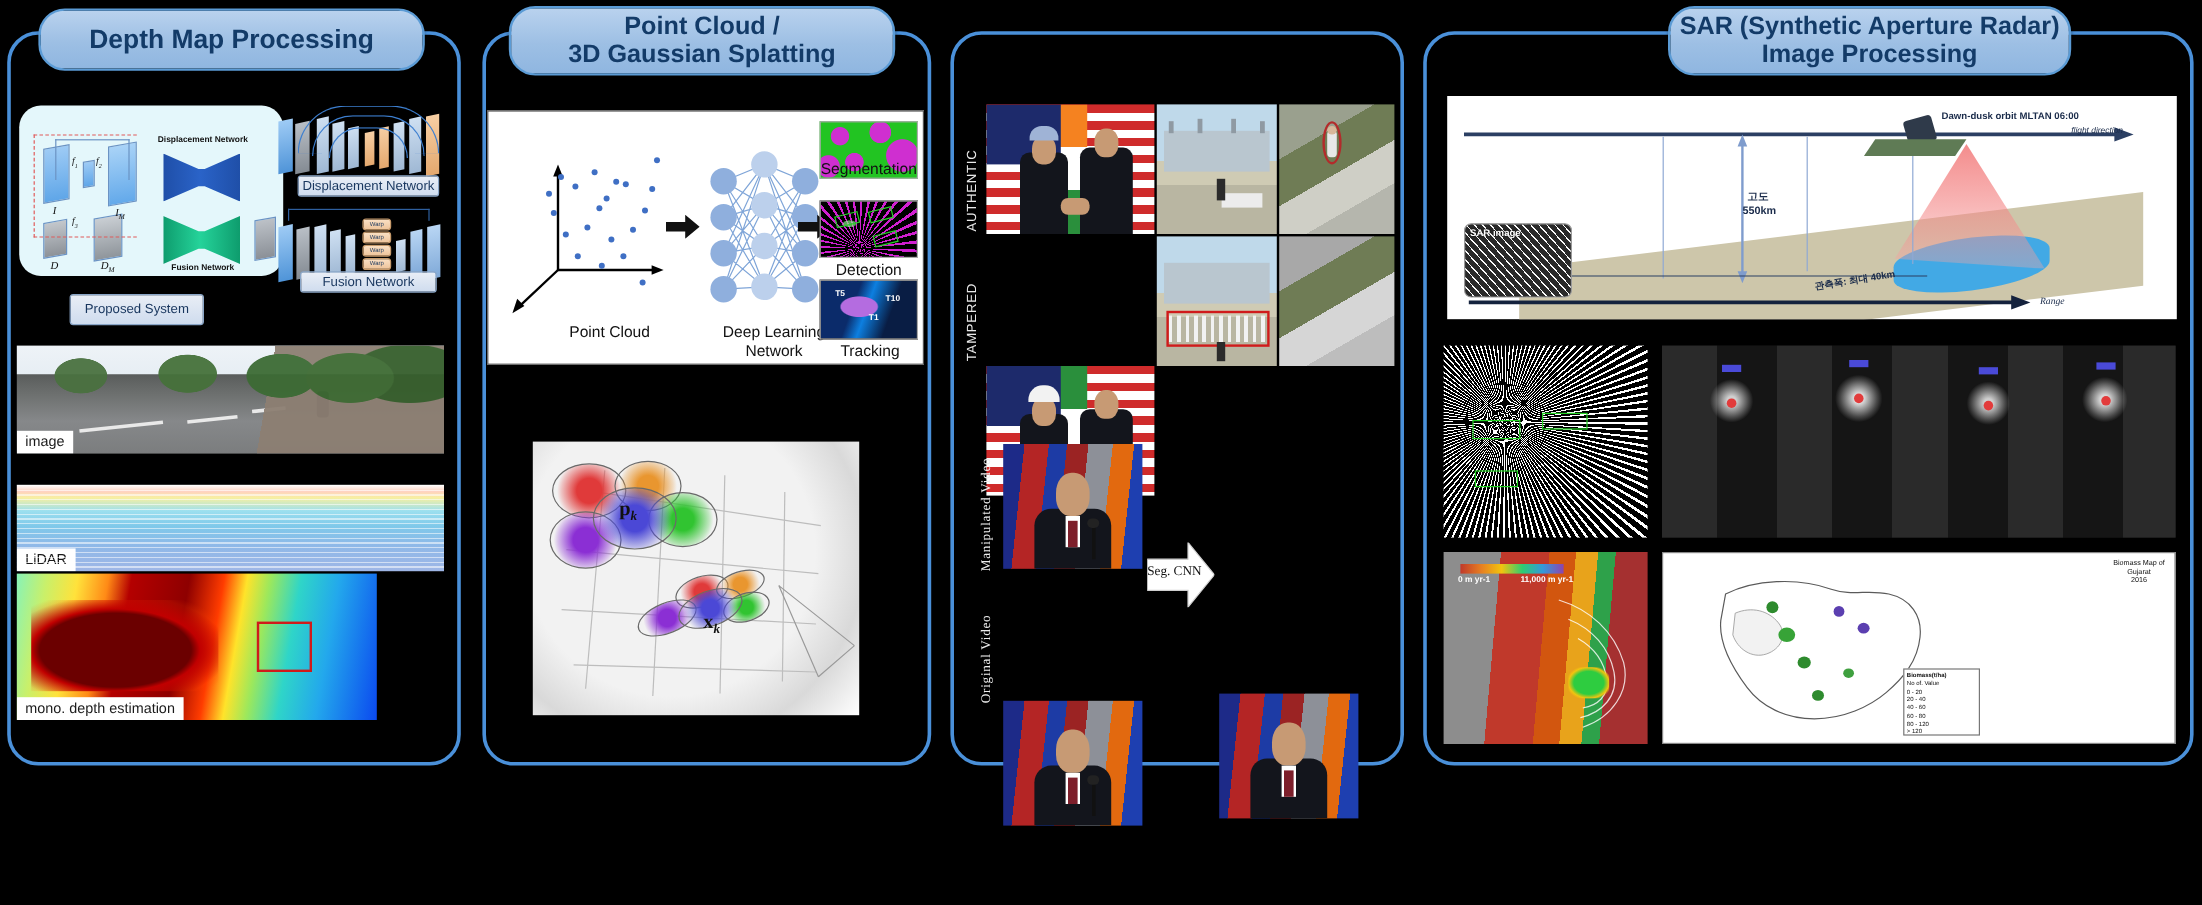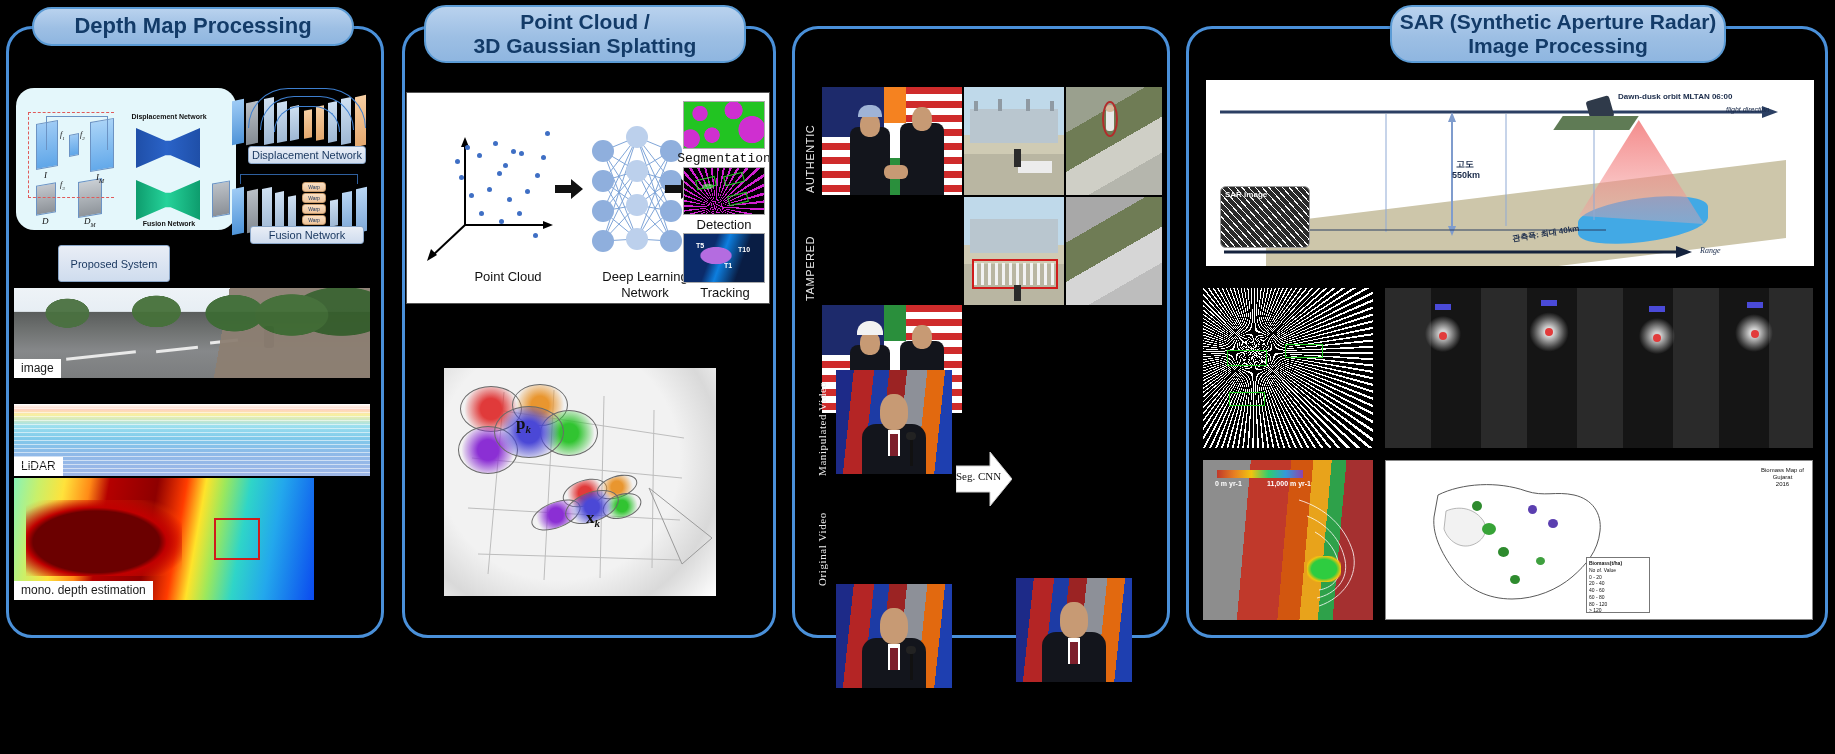--- a/index.html
+++ b/index.html
@@ -177,21 +177,21 @@
   .gujarat{background:#fff;}
   .legendbox{position:absolute;background:#fff;border:1px solid #777;font-size:5px;color:#111;padding:2px;}
   .cbar{position:absolute;background:linear-gradient(90deg,#c0392b,#e67e22,#f1c40f,#2ecc71,#3498db,#8e44ad);}
 </style>
 </head>
 <body>
 
 <div class="board">
 
   <div class="panel" style="left:6px; top:26px; width:378px; height:612px;"></div>
-  <div class="panel-title p1t" style="left:32px; top:7px; width:322px; height:39px;">
+  <div class="panel-title p1t" style="left:32px; top:7px; width:322px; height:52px;">
     <span>Depth Map Processing</span>
   </div>
 
   <div class="netbox" style="left:16px; top:88px; width:220px; height:142px;">
 
     <div class="plate" style="left:20px;top:34px;width:22px;height:46px;background:linear-gradient(180deg,#9ecbf5,#5fa6e8);transform:skewY(-10deg);"></div>
     <div class="plate" style="left:53px;top:46px;width:10px;height:22px;background:linear-gradient(180deg,#9ecbf5,#5fa6e8);transform:skewY(-10deg);"></div>
     <div class="plate" style="left:74px;top:32px;width:24px;height:50px;background:linear-gradient(180deg,#a9d3f7,#63a9ea);transform:skewY(-10deg);"></div>
 
     <div class="plate" style="left:20px;top:96px;width:20px;height:30px;background:linear-gradient(180deg,#c3c7cc,#8d9298);transform:skewY(-10deg);"></div>
@@ -213,21 +213,21 @@
     <div class="cap" style="left:108px;top:132px;width:90px;font-size:7px;font-weight:bold;">Fusion Network</div>
 
     <div class="mini-italic" style="left:28px;top:82px;font-size:9px;">I</div>
     <div class="mini-italic" style="left:80px;top:84px;font-size:9px;"><span>I</span><sub style="font-size:6px">M</sub></div>
     <div class="mini-italic" style="left:26px;top:128px;font-size:9px;">D</div>
     <div class="mini-italic" style="left:68px;top:128px;font-size:9px;"><span>D</span><sub style="font-size:6px">M</sub></div>
     <div class="mini-italic" style="left:44px;top:42px;font-size:8px;"><span>f</span><sub style="font-size:5px">1</sub></div>
     <div class="mini-italic" style="left:64px;top:42px;font-size:8px;"><span>f</span><sub style="font-size:5px">2</sub></div>
     <div class="mini-italic" style="left:44px;top:92px;font-size:8px;"><span>f</span><sub style="font-size:5px">3</sub></div>
   </div>
-  <div class="tagbox" style="left:58px;top:245px;width:112px;height:37px;">Proposed System</div>
+  <div class="tagbox" style="left:58px;top:245px;width:112px;height:26px;">Proposed System</div>
 
   <div style="position:absolute;left:230px;top:86px;width:145px;height:72px;">
     <div style="position:absolute;left:2px;top:14px;width:12px;height:44px;background:linear-gradient(180deg,#9ecbf5,#4f94d8);transform:skewY(-12deg);"></div>
     <div style="position:absolute;left:16px;top:16px;width:12px;height:42px;background:linear-gradient(180deg,#b9bfc6,#848b93);transform:skewY(-12deg);"></div>
     <div style="position:absolute;left:34px;top:12px;width:10px;height:46px;background:linear-gradient(180deg,#cfe0f2,#9fb8d4);transform:skewY(-12deg);"></div>
     <div style="position:absolute;left:47px;top:16px;width:10px;height:40px;background:linear-gradient(180deg,#cfe0f2,#9fb8d4);transform:skewY(-12deg);"></div>
     <div style="position:absolute;left:60px;top:20px;width:9px;height:34px;background:linear-gradient(180deg,#cfe0f2,#9fb8d4);transform:skewY(-12deg);"></div>
     <div style="position:absolute;left:74px;top:24px;width:8px;height:28px;background:linear-gradient(180deg,#f7cfa4,#e4a86e);transform:skewY(-12deg);"></div>
     <div style="position:absolute;left:86px;top:20px;width:8px;height:34px;background:linear-gradient(180deg,#f7cfa4,#e4a86e);transform:skewY(-12deg);"></div>
     <div style="position:absolute;left:98px;top:16px;width:9px;height:40px;background:linear-gradient(180deg,#cfe0f2,#9fb8d4);transform:skewY(-12deg);"></div>
@@ -347,21 +347,21 @@
       </g>
     </svg>
     <div class="cap" style="left:178px;top:176px;width:120px;">Deep Learning</div>
     <div class="cap" style="left:178px;top:192px;width:120px;text-align:center;">Network</div>
 
     <svg width="30" height="20" style="position:absolute;left:258px;top:86px;">
       <polygon points="0,6 16,6 16,0 28,10 16,20 16,14 0,14" fill="#111"></polygon>
     </svg>
 
     <div class="media seg" style="left:276px;top:8px;width:82px;height:48px;border:1px solid #aaa;"></div>
-    <div class="cap" style="left:268px;top:58px;width:98px;font-family:Liberation Mono, monospace;">Segmentation</div>
+    <div class="cap" style="left:268px;top:40px;width:98px;">Segmentation</div>
 
     <div class="media det" style="left:276px;top:74px;width:82px;height:48px;border:1px solid #aaa;">
       <div class="greenbox" style="left:12px;top:10px;width:20px;height:10px;transform:rotate(-14deg);"></div>
       <div class="greenbox" style="left:40px;top:6px;width:20px;height:10px;transform:rotate(-14deg);"></div>
       <div class="greenbox" style="left:44px;top:26px;width:20px;height:10px;transform:rotate(-14deg);"></div>
     </div>
     <div class="cap" style="left:272px;top:124px;width:90px;">Detection</div>
 
     <div class="media trk" style="left:276px;top:140px;width:82px;height:50px;border:1px solid #aaa;">
       <span style="position:absolute;left:12px;top:8px;color:#fff;font-size:7px;font-weight:bold;">T5</span>

